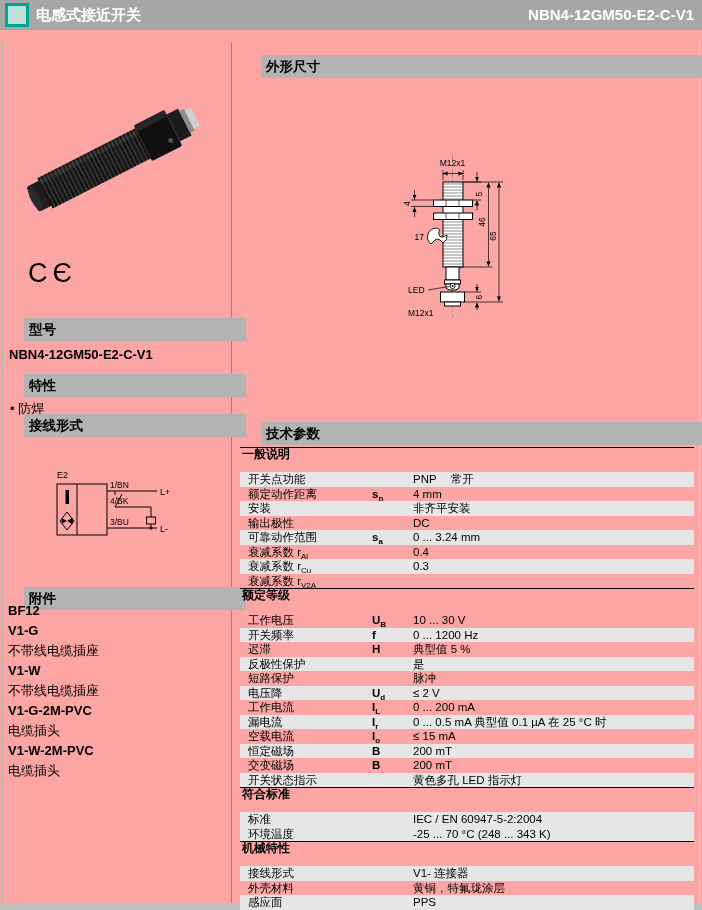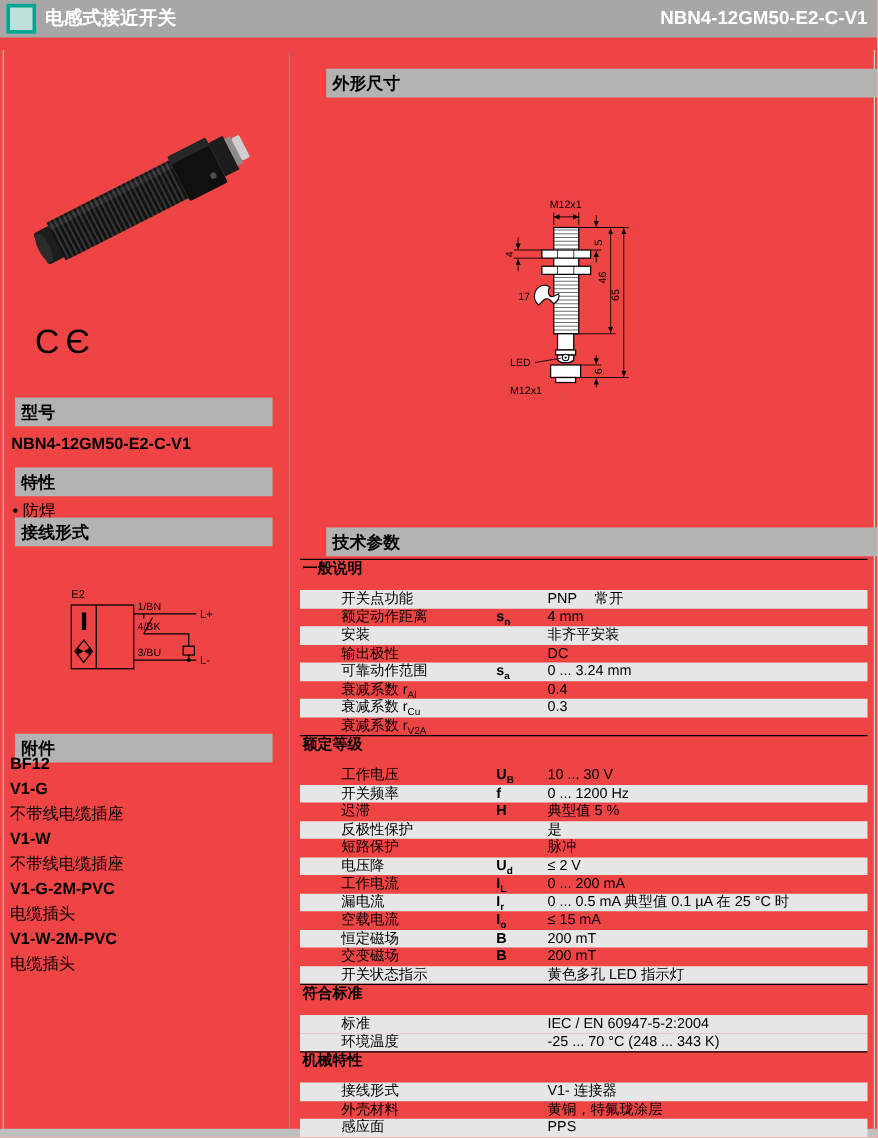--- a/index.html
+++ b/index.html
@@ -1,54 +1,54 @@
 <!DOCTYPE html>
 <html><head>
 <meta charset="utf-8">
 <style>
   html,body{margin:0;padding:0;background:#fff;}
-  .page{position:relative;width:702px;height:910px;background:#ef4444;
+  .page{position:relative;width:702px;height:910px;background:#fca5a5;
         font-family:"Liberation Sans","DejaVu Sans",sans-serif;color:#000;overflow:hidden;}
 
   
   .hdr{position:absolute;left:0;top:0;width:702px;height:30px;background:#a7a7a7;}
   .hdr-icon{position:absolute;left:5px;top:3px;width:18px;height:18px;background:#bfe0da;border:3px solid #00a591;}
   .hdr-title{position:absolute;left:36px;top:0;height:30px;line-height:30px;color:#fff;font-weight:bold;font-size:15px;}
   .hdr-part{position:absolute;right:8px;top:0;height:30px;line-height:30px;color:#fff;font-weight:bold;font-size:15px;}
 
   
   .edge-l{position:absolute;left:2px;top:40px;width:1px;height:863px;background:#b5b5b5;}
   .edge-r{position:absolute;left:699px;top:40px;width:1px;height:863px;background:#cfcfcf;}
   .divider{position:absolute;left:231px;top:42px;width:1px;height:861px;background:#8a8a8a;}
   .footer-strip{position:absolute;left:0;top:903px;width:702px;height:7px;background:#bfbfbf;}
 
   
   .bar{position:absolute;height:23px;line-height:23px;background:#b3b3b3;font-weight:bold;font-size:13.5px;padding-left:5px;box-sizing:border-box;}
-  .bar-l{left:12px;width:206px;}
+  .bar-l{left:24px;width:222px;}
   .bar-r{left:240px;width:454px;margin-left:21px;}
 
   .txt{position:absolute;font-size:13px;}
   .bold{font-weight:bold;}
 
   
   .feat-item{position:absolute;left:10px;font-size:13px;}
   .feat-item::before{content:"•  ";}
 
   
   .acc-list{position:absolute;left:8px;top:601px;width:220px;}
   .acc-name{font-weight:bold;font-size:13px;line-height:20px;}
   .acc-desc{font-size:13px;line-height:20px;}
 
   
   .ce{position:absolute;left:28px;top:258px;font-size:27px;letter-spacing:5px;font-family:Liberation Sans, sans-serif;}
 
   
   .tech-table{position:absolute;left:240px;top:447px;width:454px;}
   .sec-h{height:25px;line-height:13px;font-weight:bold;font-size:12px;border-top:1px solid #000;padding-left:2px;box-sizing:border-box;}
-  .row{display:flex;height:14.5px;line-height:14.5px;font-size:11.5px;padding-left:25px;}
+  .row{display:flex;height:14.5px;line-height:14.5px;font-size:11.5px;}
   .row.shaded{background:#e6e6e6;}
   .c-label{width:132px;padding-left:8px;box-sizing:border-box;white-space:nowrap;}
   .c-sym{width:41px;font-weight:bold;white-space:nowrap;}
   .c-val{flex:1;white-space:nowrap;}
   .c-val .v2{margin-left:14px;}
   sub{font-size:8px;}
 
   svg text{font-family:"Liberation Sans","DejaVu Sans",sans-serif;}
 </style>
 </head>

